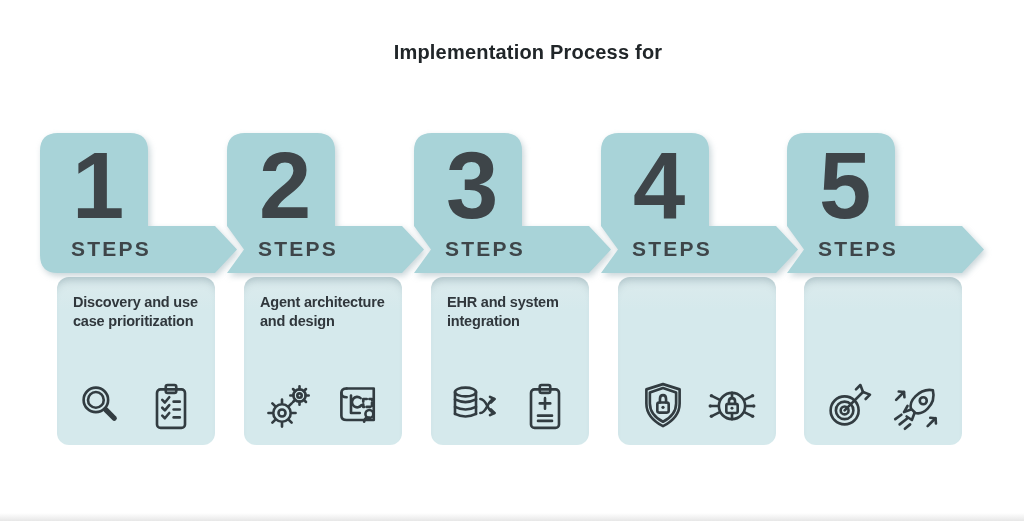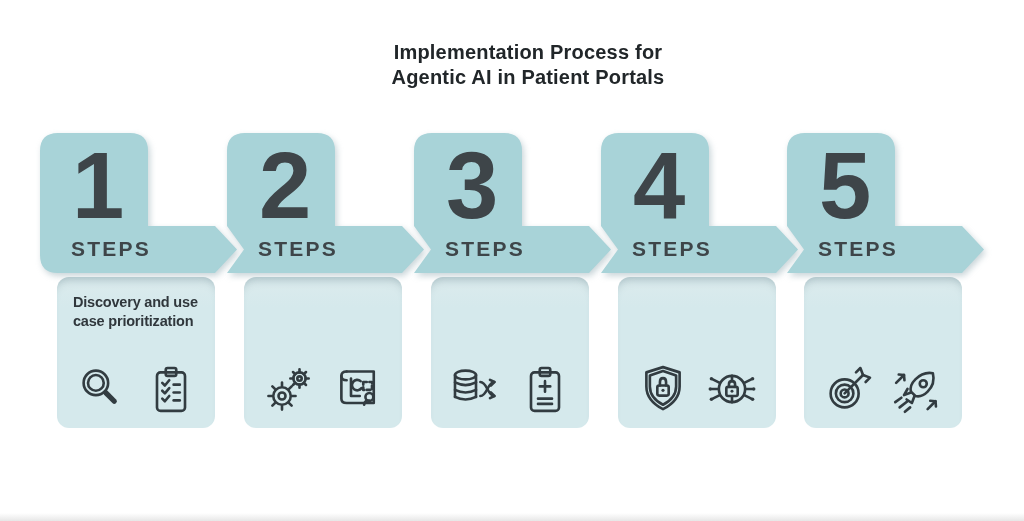--- a/index.html
+++ b/index.html
@@ -20,21 +20,21 @@
   .shape path{fill:var(--block-teal,#a8d3d8);}
   .num{
     position:absolute;top:6px;left:32px;font-size:94px;line-height:1;
     font-weight:bold;color:var(--number-gray,#3e4549);
   }
   .steps-label{
     position:absolute;top:104px;left:31px;font-size:21px;font-weight:bold;
     letter-spacing:2.2px;color:var(--number-gray,#3e4549);
   }
   .card{
-    position:absolute;left:17px;top:144px;width:158px;height:151px;border-radius:12px;
+    position:absolute;left:17px;top:144px;width:158px;height:168px;border-radius:12px;
     background:linear-gradient(180deg,#dcebed 0%,var(--card-teal,#d5e9ec) 20%);
     box-shadow:inset 0 9px 10px -7px rgba(90,125,135,.45);
   }
   .desc{
     padding:16px 6px 0 16px;font-size:14.5px;font-weight:600;letter-spacing:-.2px;
     color:var(--text-dark,#30373c);line-height:1.32;
   }
   .icons{
     position:absolute;bottom:11px;left:0;width:100%;display:flex;
     justify-content:center;align-items:center;gap:13px;color:var(--icon-dark,#323c41);
@@ -46,21 +46,21 @@
   .li .dash{stroke-dasharray:4 3;}
   .li .mask{fill:var(--card-teal,#d5e9ec);}
   .page-edge{
     position:absolute;left:0;bottom:0;width:100%;height:8px;
     background:linear-gradient(180deg,rgba(0,0,0,0),rgba(120,120,120,.18));
   }
 </style>
 </head>
 <body>
 
-<h1 class="title"><span>Implementation Process for</span><br><span>Agentic AI in Patient Portals</span></h1>
+<h1 class="title"><span>Implementation Process for</span><br></h1>
 
 <div class="step c0">
   <svg class="shape" width="200" height="141" viewBox="0 0 200 141">
     <path d="M18,0 H90 Q108,0 108,18 V93 H175 L197,116.5 L175,140 H18 Q0,140 0,122 V18 Q0,0 18,0 Z"></path>
   </svg>
   <div class="num">1</div>
   <div class="steps-label">STEPS</div>
   <div class="card">
     <div class="desc">Discovery and use case prioritization</div>
     <div class="icons">
@@ -83,20 +83,21 @@
   </div>
 </div>
 
 <div class="step c1">
   <svg class="shape" width="200" height="141" viewBox="0 0 200 141">
     <path d="M18,0 H90 Q108,0 108,18 V93 H175 L197,116.5 L175,140 H0 L17,116.5 L0,93 V18 Q0,0 18,0 Z"></path>
   </svg>
   <div class="num">2</div>
   <div class="steps-label">STEPS</div>
   <div class="card">
+    <div class="desc">Agent architecture and design</div>
     <div class="icons">
       <svg class="li" viewBox="0 0 64 64">
         <circle cx="24" cy="40" r="10"></circle>
           <circle cx="24" cy="40" r="4"></circle>
         <path d="M35.5,40 L39.5,40 M32.1,48.1 L35,51 M24,51.5 L24,55.5 M15.9,48.1 L13,51 M12.5,40 L8.5,40 M15.9,31.9 L13,29 M24,28.5 L24,24.5 M32.1,31.9 L35,29"></path>
         <circle cx="44" cy="20" r="7"></circle>
           <circle cx="44" cy="20" r="2.5"></circle>
         <path d="M51,20 L54.5,20 M48.9,24.9 L51.4,27.4 M44,27 L44,30.5 M39.1,24.9 L36.6,27.4 M37,20 L33.5,20 M39.1,15.1 L36.6,12.6 M44,13 L44,9.5 M48.9,15.1 L51.4,12.6"></path>
       </svg>
       <svg class="li" viewBox="0 0 64 64">
@@ -112,20 +113,21 @@
   </div>
 </div>
 
 <div class="step c2">
   <svg class="shape" width="200" height="141" viewBox="0 0 200 141">
     <path d="M18,0 H90 Q108,0 108,18 V93 H175 L197,116.5 L175,140 H0 L17,116.5 L0,93 V18 Q0,0 18,0 Z"></path>
   </svg>
   <div class="num">3</div>
   <div class="steps-label">STEPS</div>
   <div class="card">
+    <div class="desc">EHR and system integration</div>
     <div class="icons">
       <svg class="li" viewBox="0 0 64 64">
         <ellipse cx="20" cy="16" rx="12" ry="5"></ellipse>
         <path d="M8,16 V41 M32,16 V41"></path>
         <path d="M8,41 Q20,47 32,41"></path>
         <path d="M8,24.5 Q20,30.5 32,24.5"></path>
         <path d="M8,33 Q20,39 32,33"></path>
         <path d="M37,24 C45,24 45,40 53,40"></path>
         <path d="M49,36 L53,40 L48,42.5"></path>
         <path d="M37,40 C45,40 45,24 53,24"></path>

